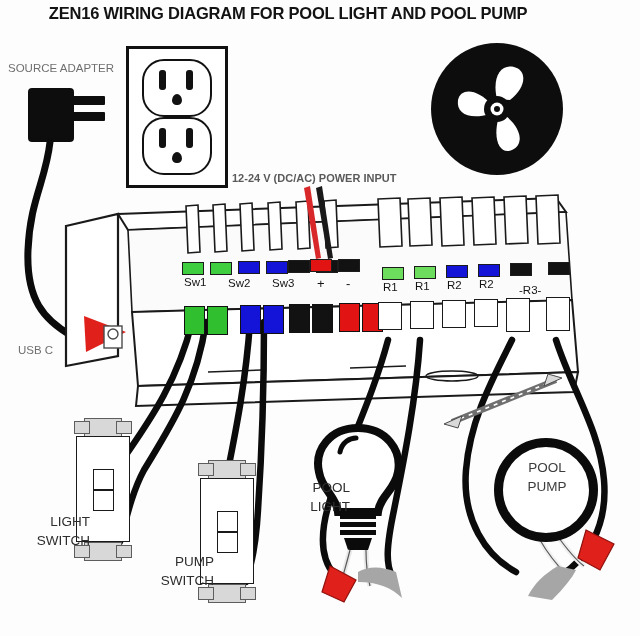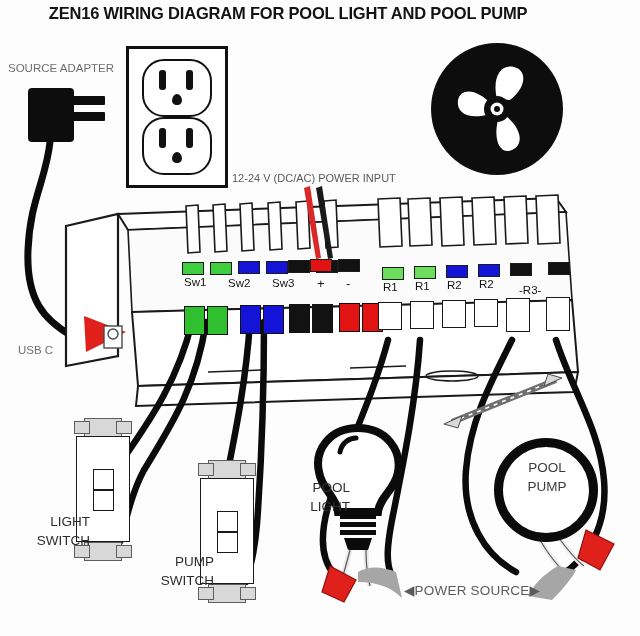--- a/index.html
+++ b/index.html
@@ -41,21 +41,21 @@
   .slot{position:absolute;width:7px;height:20px;background:#111;border-radius:3px;top:9px;}
   .slot.l{left:15px;}
   .slot.r{left:42px;}
   .ground{position:absolute;left:28px;top:33px;width:10px;height:11px;background:#111;
           border-radius:50% 50% 45% 45%/60% 60% 40% 40%;}
 
   
   #fan-icon{left:430px;top:42px;width:134px;height:134px;}
 
   
-  #power-input-label{left:232px;top:172px;font-size:11px;color:#5a5a5a;white-space:nowrap;}
+  #power-input-label{left:232px;top:172px;font-size:11px;color:#5a5a5a;white-space:nowrap;font-weight:bold;}
 
   
   #device-svg{left:0;top:0;width:640px;height:636px;}
 
   
   .chip{position:absolute;width:20px;height:11px;border:1px solid #1c1c1c;}
   .t-label{position:absolute;font-size:11.5px;color:#141414;}
 
   
   .fblock{position:absolute;width:19px;height:27px;border:1.6px solid #111;}
@@ -318,15 +318,14 @@
     <div>POOL</div>
     <div>LIGHT</div>
   </div>
 
   <div class="abs" id="pump-circle"></div>
   <div class="abs" id="pump-text">
     <div>POOL</div>
     <div>PUMP</div>
   </div>
 
-  <div class="abs" id="power-source-label">◀POWER SOURCE▶</div>
 
 </div>
 
 </body></html>

